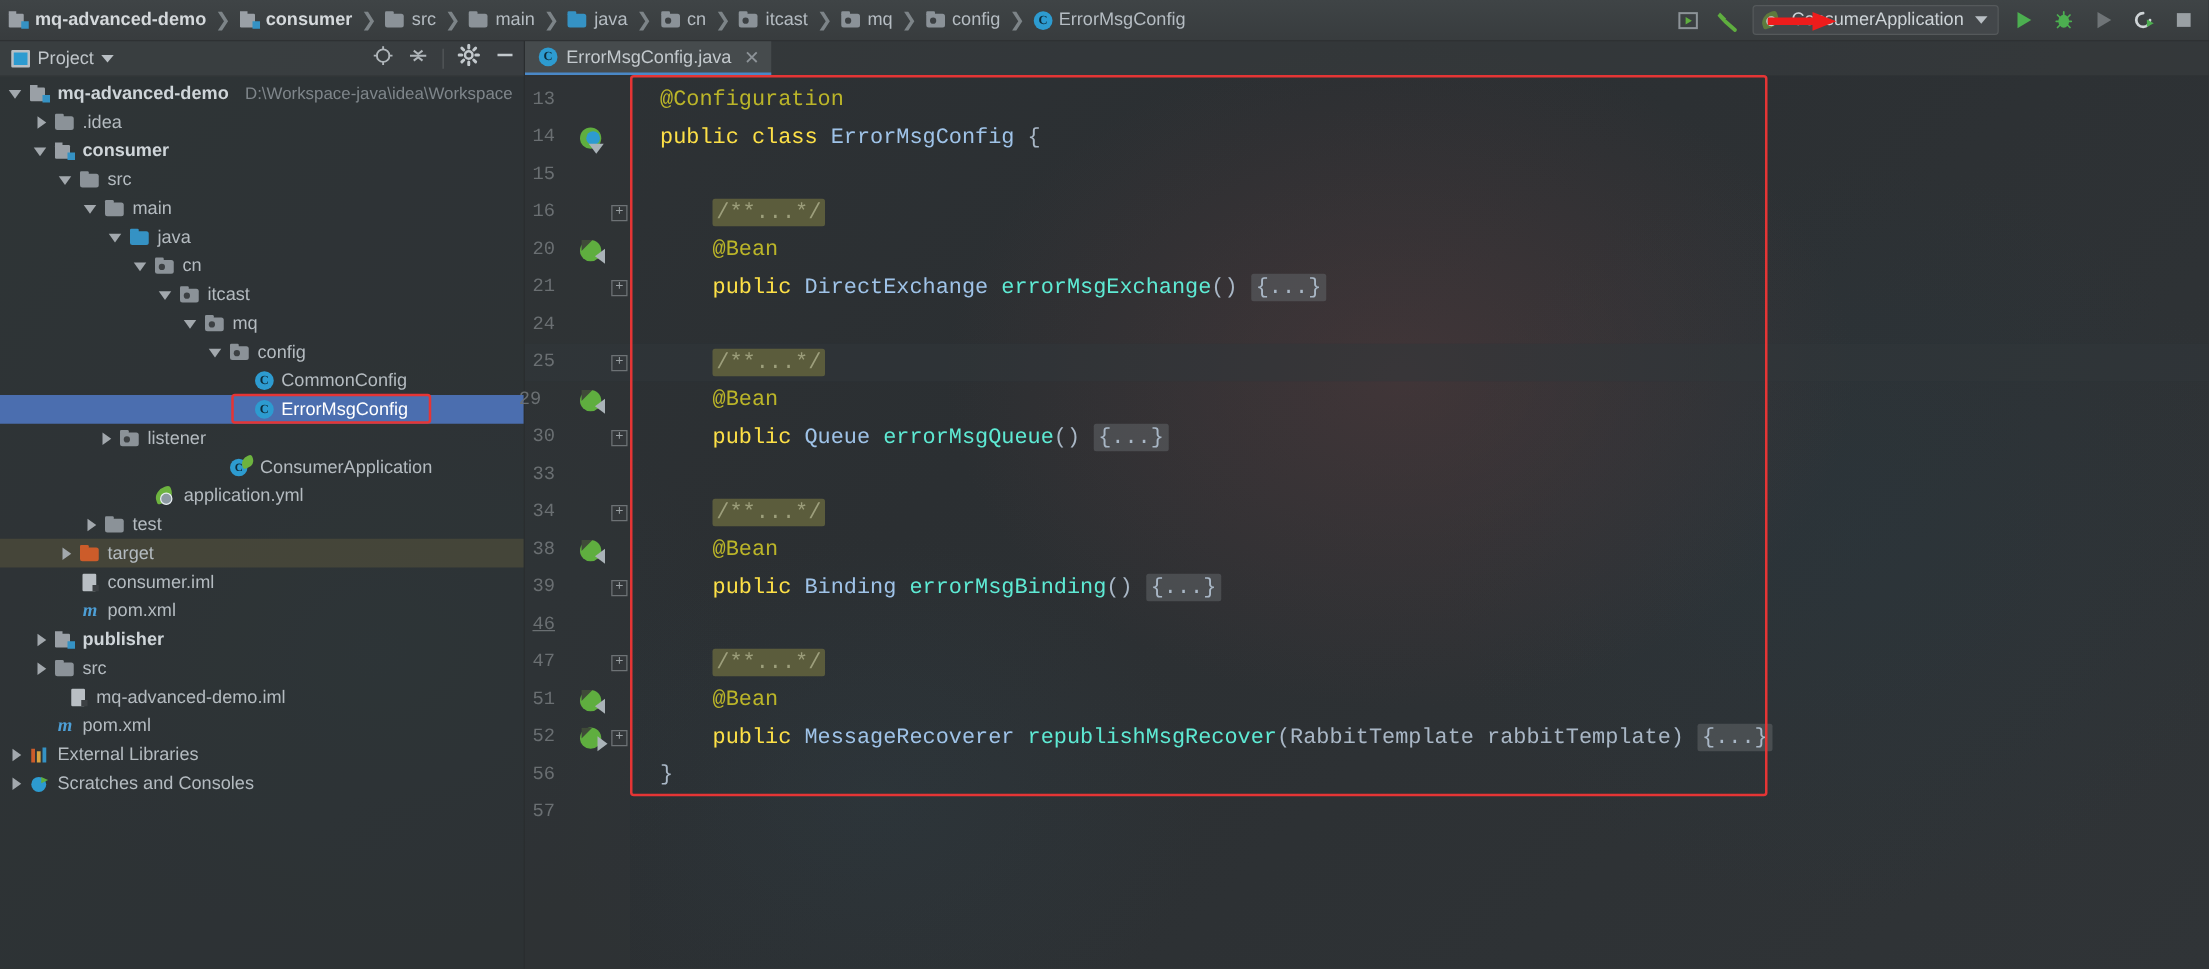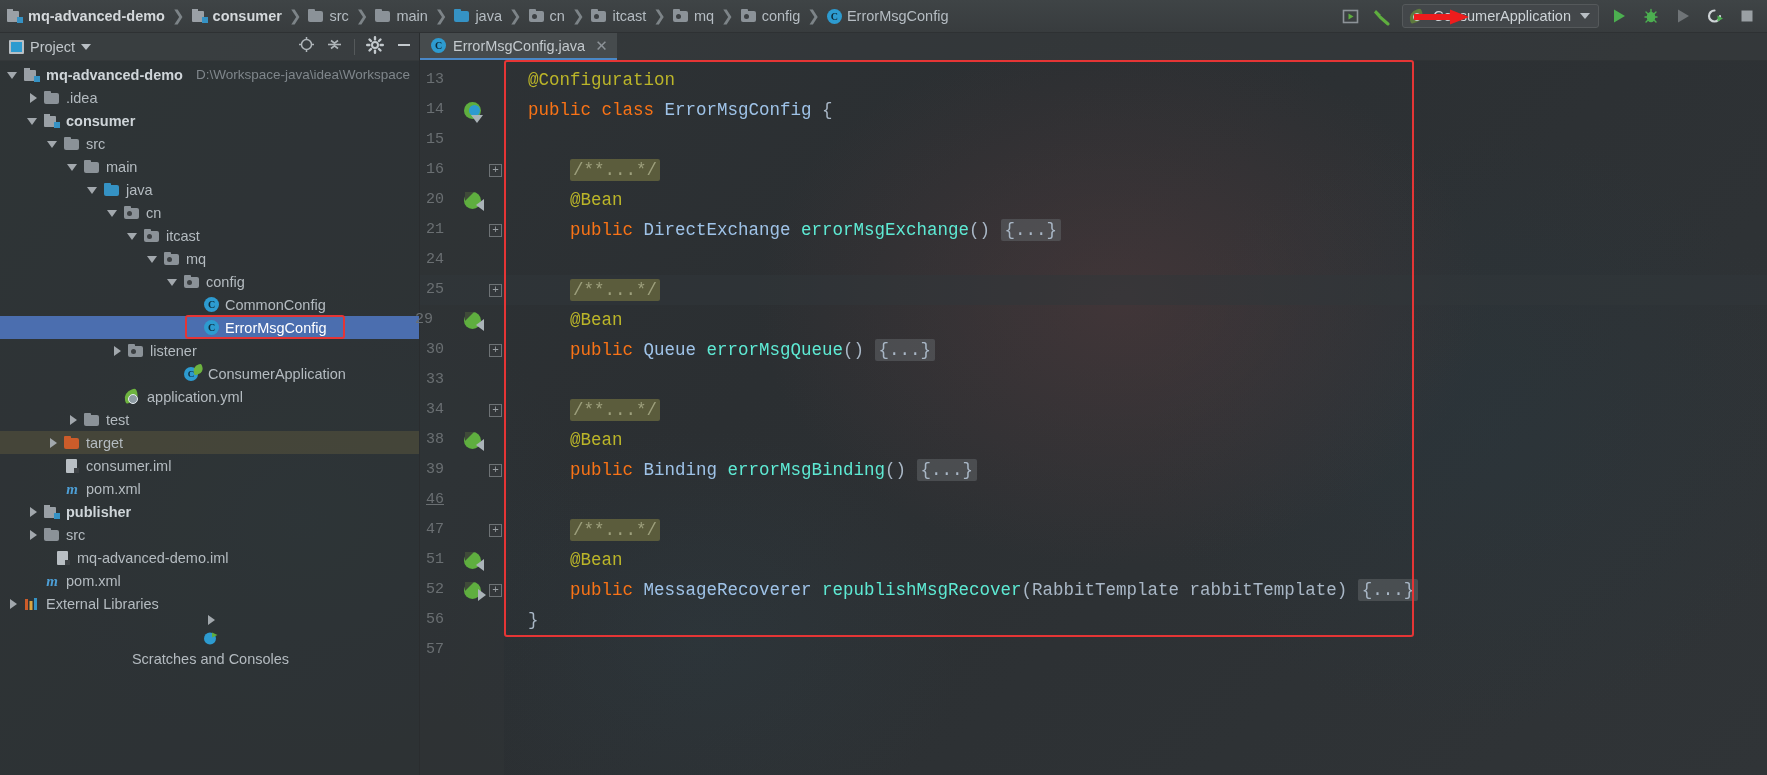--- a/index.html
+++ b/index.html
@@ -203,21 +203,21 @@
     text-align:center; background: rgba(60,64,66,0.35);
   }
   .bulb { position:absolute; left:90px; width:16px; height:30px; }
 
   .line {
     position:absolute; left:0; height:30px; line-height:30px; white-space:pre;
   }
   .cur-line-hl {
     position:absolute; left:0; right:0; height:30px; background: rgba(50,54,58,0.55);
   }
-  .kw  { color:#f97316; }
+  .kw  { color:#fde047; }
   .ann { color:#bbb529; }
   .cls { color:#9fc3e8; }
   .mth { color:#5eead4; }
   .pun { color:#a9b7c6; }
   .fold-ph {
     background:#5b5c3c; color:#9d9f7c; padding:1px 3px; border-radius:2px;
   }
   .fold-brace {
     background: rgba(96,100,104,0.55); color:#a9b7c6; padding:1px 4px; border-radius:2px;
   }
@@ -489,21 +489,21 @@
           <span class="arrow"></span>
           <span class="ic class">C</span>
           <span class="label">CommonConfig</span>
         </div>
         <div class="row selected" style="padding-left: 188px;">
           <span class="arrow"></span>
           <span class="ic class">C</span>
           <span class="label">ErrorMsgConfig</span>
         </div>
         <div class="anno-box" style="left: 185px; top: 254px; width: 160px; height: 24px;"></div>
-        <div class="row" style="padding-left: 112px;">
+        <div class="row" style="padding-left: 80px;">
           <span class="arrow closed"></span>
           <span class="ic folder folder-pkg">
             <span class="dot"></span>
           </span>
           <span class="label">listener</span>
         </div>
         <div class="row" style="padding-left: 168px;">
           <span class="arrow"></span>
           <span class="ic springclass">
             <span class="c">C</span>
@@ -560,21 +560,21 @@
         </div>
         <div class="row" style="padding-left: 8px;">
           <span class="arrow closed"></span>
           <span class="ic"><svg width="16" height="14" viewBox="0 0 16 14">
               <rect x="1" y="2" width="3" height="11" fill="#cc5c2a"></rect>
               <rect x="5.5" y="4" width="3" height="9" fill="#d9a441"></rect>
               <rect x="10" y="1" width="3" height="12" fill="#3592c4"></rect>
             </svg></span>
           <span class="label">External Libraries</span>
         </div>
-        <div class="row" style="padding-left: 8px; flex-direction: column;">
+        <div class="row" style="padding-left: 8px;">
           <span class="arrow closed"></span>
           <span class="ic"><svg width="16" height="15" viewBox="0 0 16 15">
               <circle cx="7" cy="7.5" r="6" fill="#2d9bd0"></circle>
               <path d="M9 1.5 L14.5 4 L9 6.5 Z" fill="#5fae3f"></path>
             </svg></span>
           <span class="label">Scratches and Consoles</span>
         </div>
       </div>
   </div>
 

